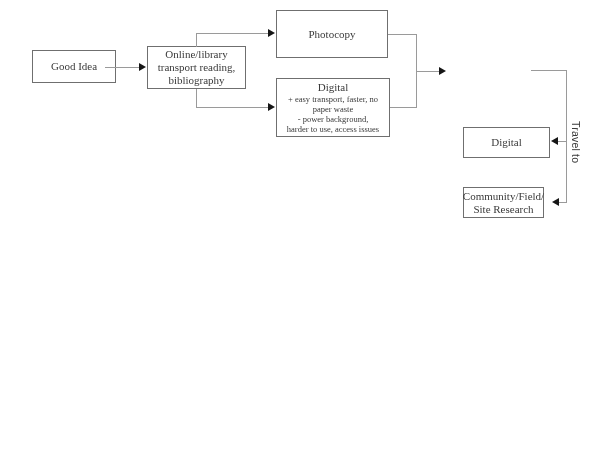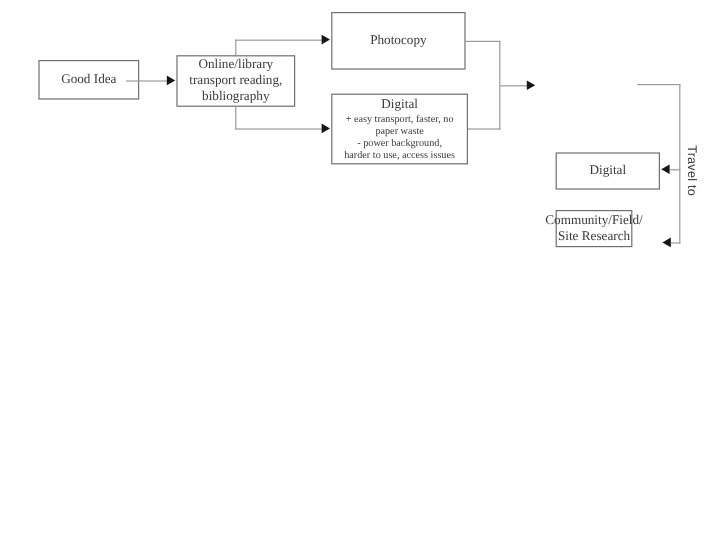--- a/index.html
+++ b/index.html
@@ -91,21 +91,21 @@
 paper waste
 - power background,
 harder to use, access issues</div>
   </div>
 
 
   <div class="node" style="left:463px;top:127px;width:87px;height:31px;">
     <div class="node-label">Digital</div>
   </div>
 
-  <div class="node" style="left:463px;top:175px;width:64px;height:31px;">
+  <div class="node" style="left:463px;top:187px;width:81px;height:31px;">
     <div class="node-label">Community/Field/
 Site Research</div>
   </div>
 
   <div class="hline" style="left:105px;top:67px;width:35px;"></div>
   <div class="arr-r" style="left:139px;top:63px;"></div>
 
   <div class="vline" style="left:196px;top:33px;height:14px;"></div>
   <div class="hline" style="left:196px;top:33px;width:72px;"></div>
   <div class="arr-r" style="left:268px;top:29px;"></div>

